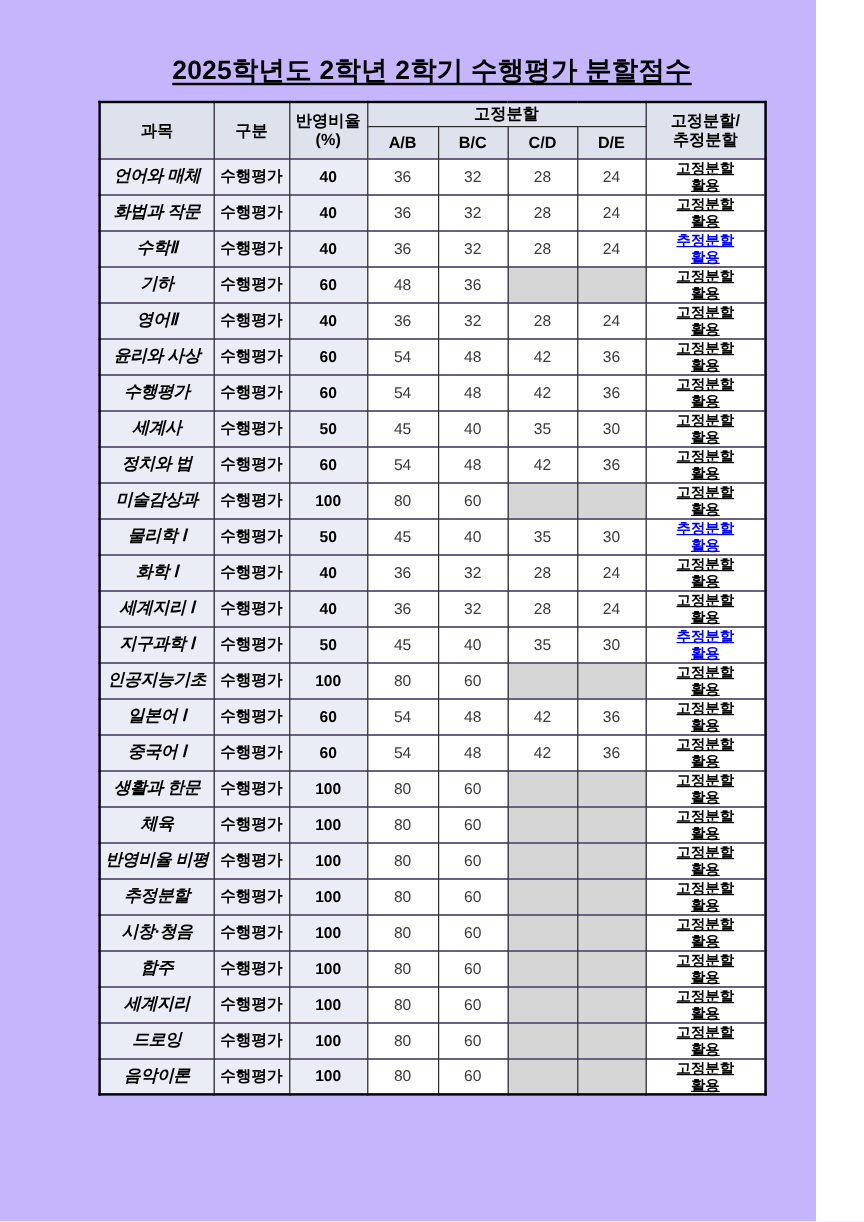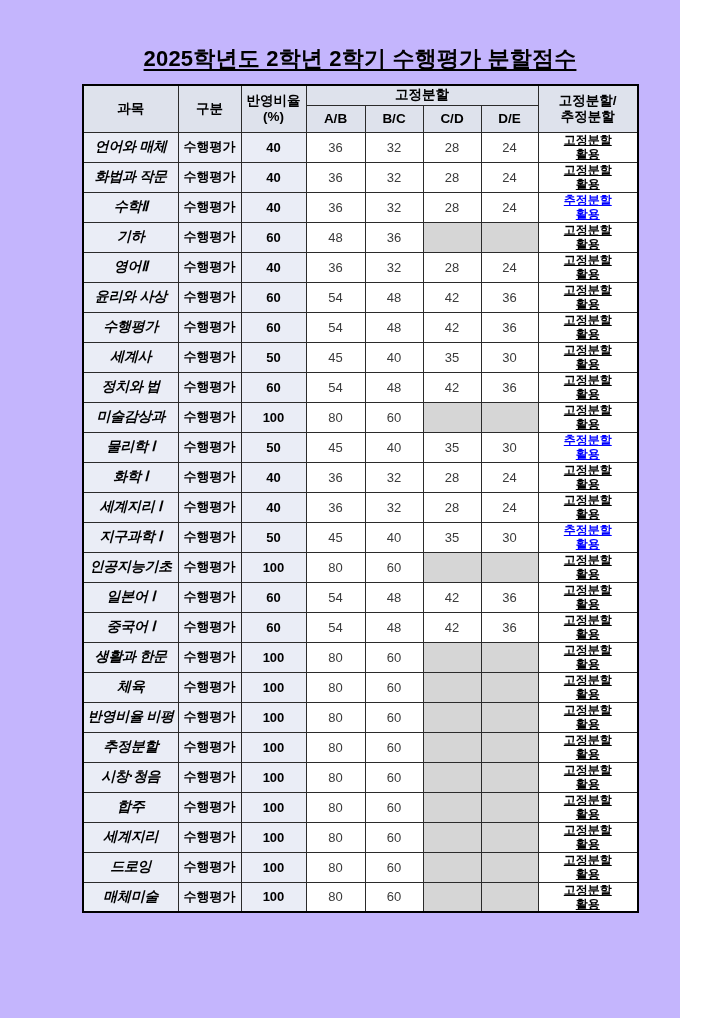--- a/index.html
+++ b/index.html
@@ -383,21 +383,21 @@
           <td class="label">수행평가</td>
           <td class="label">100</td>
           <td class="score">80</td>
           <td class="score">60</td>
           <td class="score empty"></td>
           <td class="score empty"></td>
           <td class="split fixed">고정분할
 활용</td>
         </tr>
         <tr>
-          <td class="label subject">매체미술</td>
+          <td class="label subject">음악이론</td>
           <td class="label">수행평가</td>
           <td class="label">100</td>
           <td class="score">80</td>
           <td class="score">60</td>
           <td class="score empty"></td>
           <td class="score empty"></td>
           <td class="split fixed">고정분할
 활용</td>
         </tr>
       </tbody>

